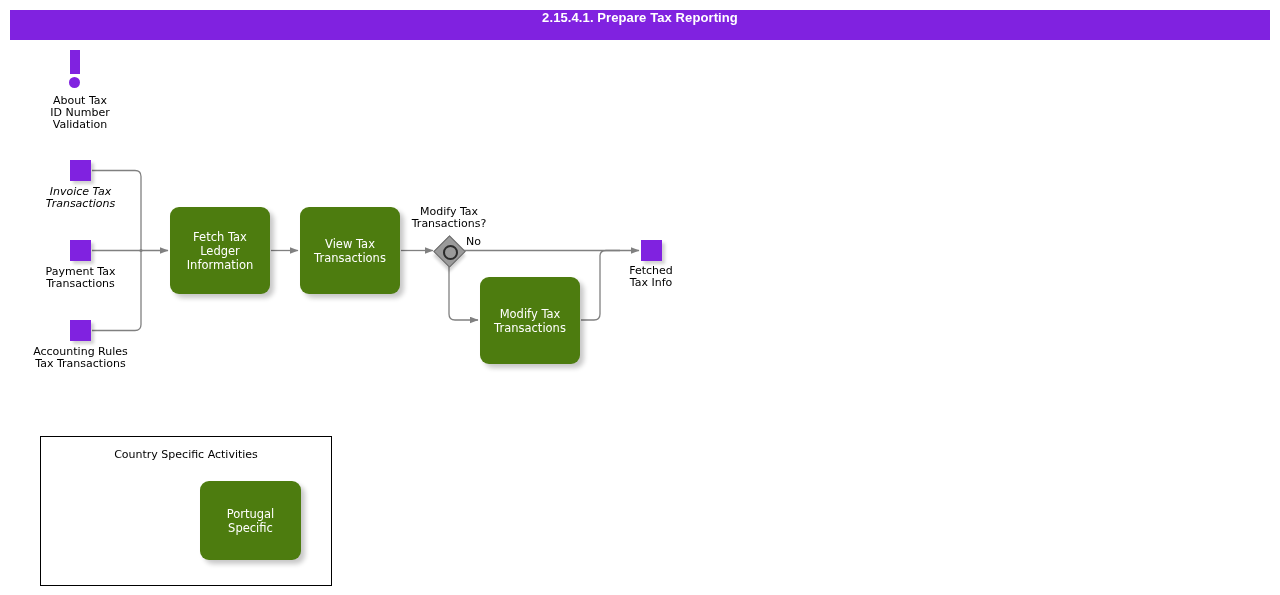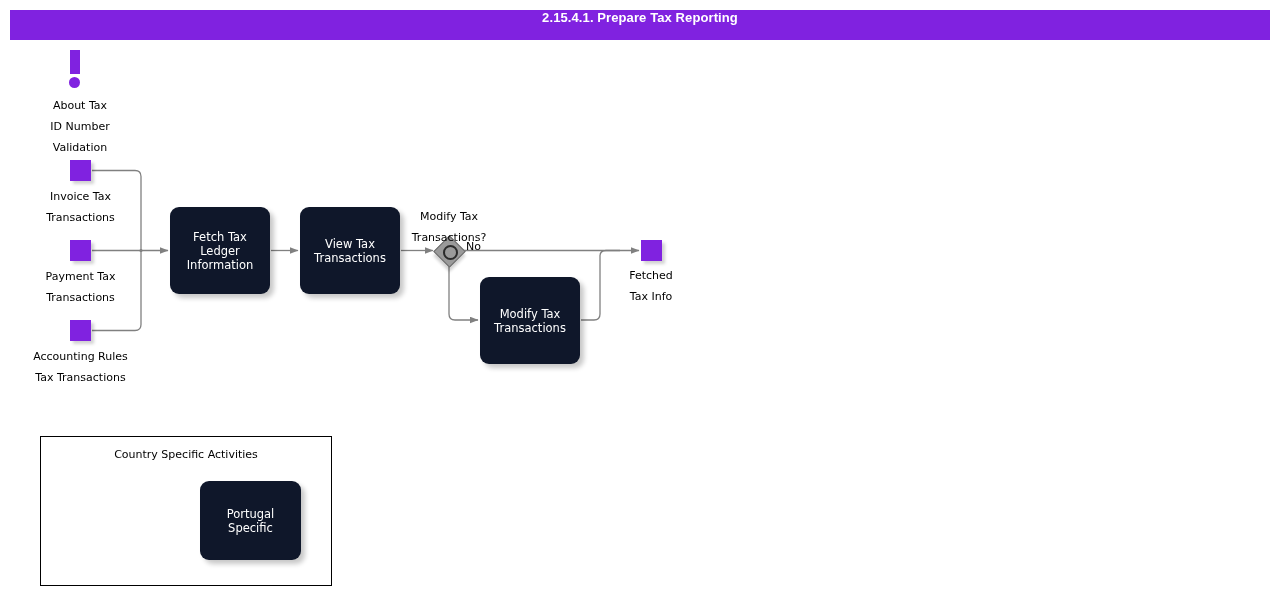--- a/index.html
+++ b/index.html
@@ -61,39 +61,39 @@
     background: #8022e0;
     left: 9px;
     top: 27px;
   }
 
   
   .label {
     position: absolute;
     font-family: "DejaVu Sans", sans-serif;
     font-size: 11px;
-    line-height: 21px;
+    line-height: 12px;
     color: #000000;
     text-align: center;
     white-space: pre-line;
   }
 
   
   .data-square {
     position: absolute;
     width: 21px;
     height: 21px;
     background: #8022e0;
     box-shadow: 3px 3px 3px rgba(0,0,0,0.18);
   }
 
   
   .task {
     position: absolute;
-    background: #0f172a;
+    background: #4d7c0f;
     border-radius: 9px;
     box-shadow: 4px 4px 5px rgba(0,0,0,0.22);
     display: flex;
     align-items: center;
     justify-content: center;
     text-align: center;
   }
   .task .task-text {
     color: #ffffff;
     font-family: "DejaVu Sans", sans-serif;
@@ -195,21 +195,21 @@
 
       <path d="M 463 250.5 L 639 250.5" marker-end="url(#arrowhead)"></path>
 
       <path d="M 449 266 L 449 314 Q 449 320 455 320 L 478 320" marker-end="url(#arrowhead)"></path>
 
       <path d="M 581 320 L 594 320 Q 600 320 600 314 L 600 256 Q 600 250.5 606 250.5 L 620 250.5"></path>
     </g>
   </svg>
 
   <div class="data-square" style="left:70px; top:160px;"></div>
-  <div class="label" style="left:18px; top:186px; width:125px;">Invoice Tax
+  <div class="label" style="left:18px; top:186px; width:125px;font-style:italic;">Invoice Tax
 Transactions</div>
 
   <div class="data-square" style="left:70px; top:240px;"></div>
   <div class="label" style="left:18px; top:266px; width:125px;">Payment Tax
 Transactions</div>
 
   <div class="data-square" style="left:70px; top:320px;"></div>
   <div class="label" style="left:13px; top:346px; width:135px;">Accounting Rules
 Tax Transactions</div>
 

